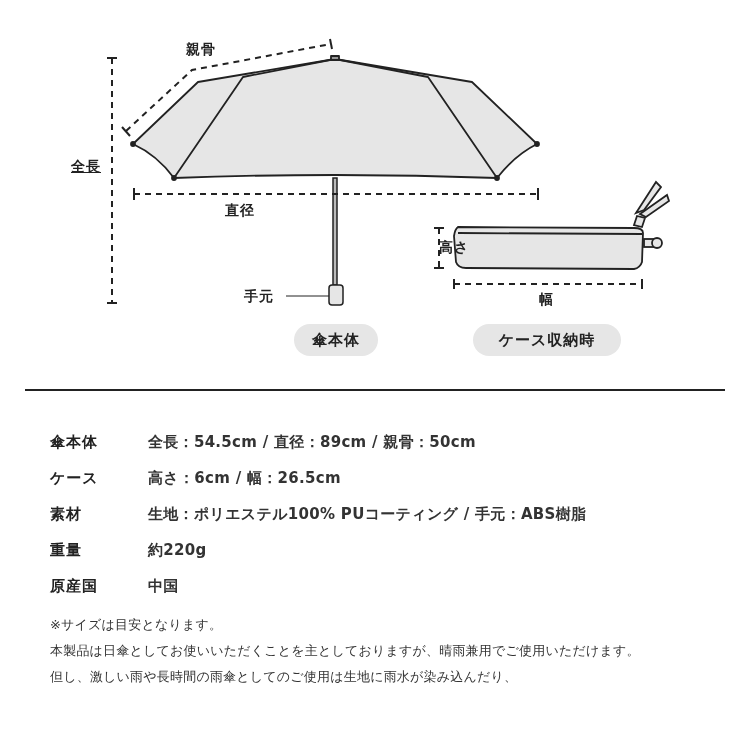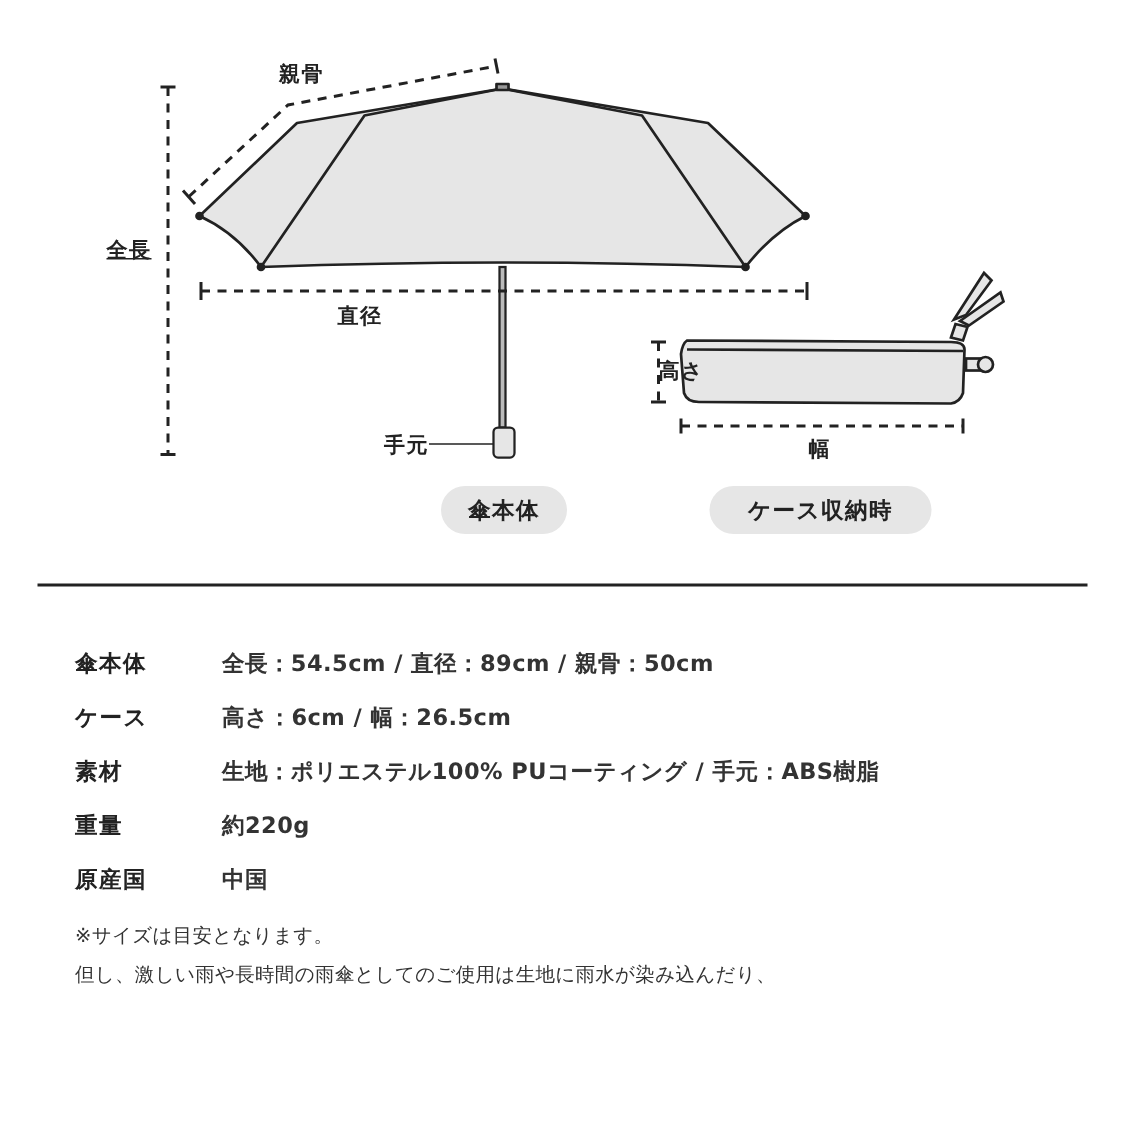--- a/index.html
+++ b/index.html
@@ -76,21 +76,21 @@
     <g stroke="#222" stroke-width="2" fill="none">
       <line x1="454" y1="284" x2="642" y2="284" stroke-dasharray="6,5"></line>
       <line x1="454" y1="279" x2="454" y2="289"></line>
       <line x1="642" y1="279" x2="642" y2="289"></line>
     </g>
   </svg>
 
   <div class="lbl" style="left:186px;top:41px;">親骨</div>
   <div class="lbl" style="left:71px;top:158px;text-decoration:underline;">全長</div>
   <div class="lbl" style="left:225px;top:202px;">直径</div>
-  <div class="lbl" style="left:256px;top:288px;">手元</div>
+  <div class="lbl" style="left:244px;top:288px;">手元</div>
   <div class="pill" style="left:294px;top:324px;width:84px;">傘本体</div>
 
   <div class="lbl" style="left:399px;top:239px;margin-left:40px;">高さ</div>
   <div class="lbl" style="left:539px;top:291px;">幅</div>
   <div class="pill" style="left:473px;top:324px;width:148px;">ケース収納時</div>
 </div>
 
 <div class="rule"></div>
 
 <div class="specs">
@@ -111,14 +111,15 @@
     <div class="spec-val">約220g</div>
   </div>
   <div class="spec-row">
     <div class="spec-key">原産国</div>
     <div class="spec-val">中国</div>
   </div>
 </div>
 
 <div class="notes">
   <div class="note">※サイズは目安となります。</div>
+  <div class="note">本製品は日傘としてお使いいただくことを主としておりますが、晴雨兼用でご使用いただけます。</div>
   <div class="note">但し、激しい雨や長時間の雨傘としてのご使用は生地に雨水が染み込んだり、</div>
 </div>
 
 </body></html>

